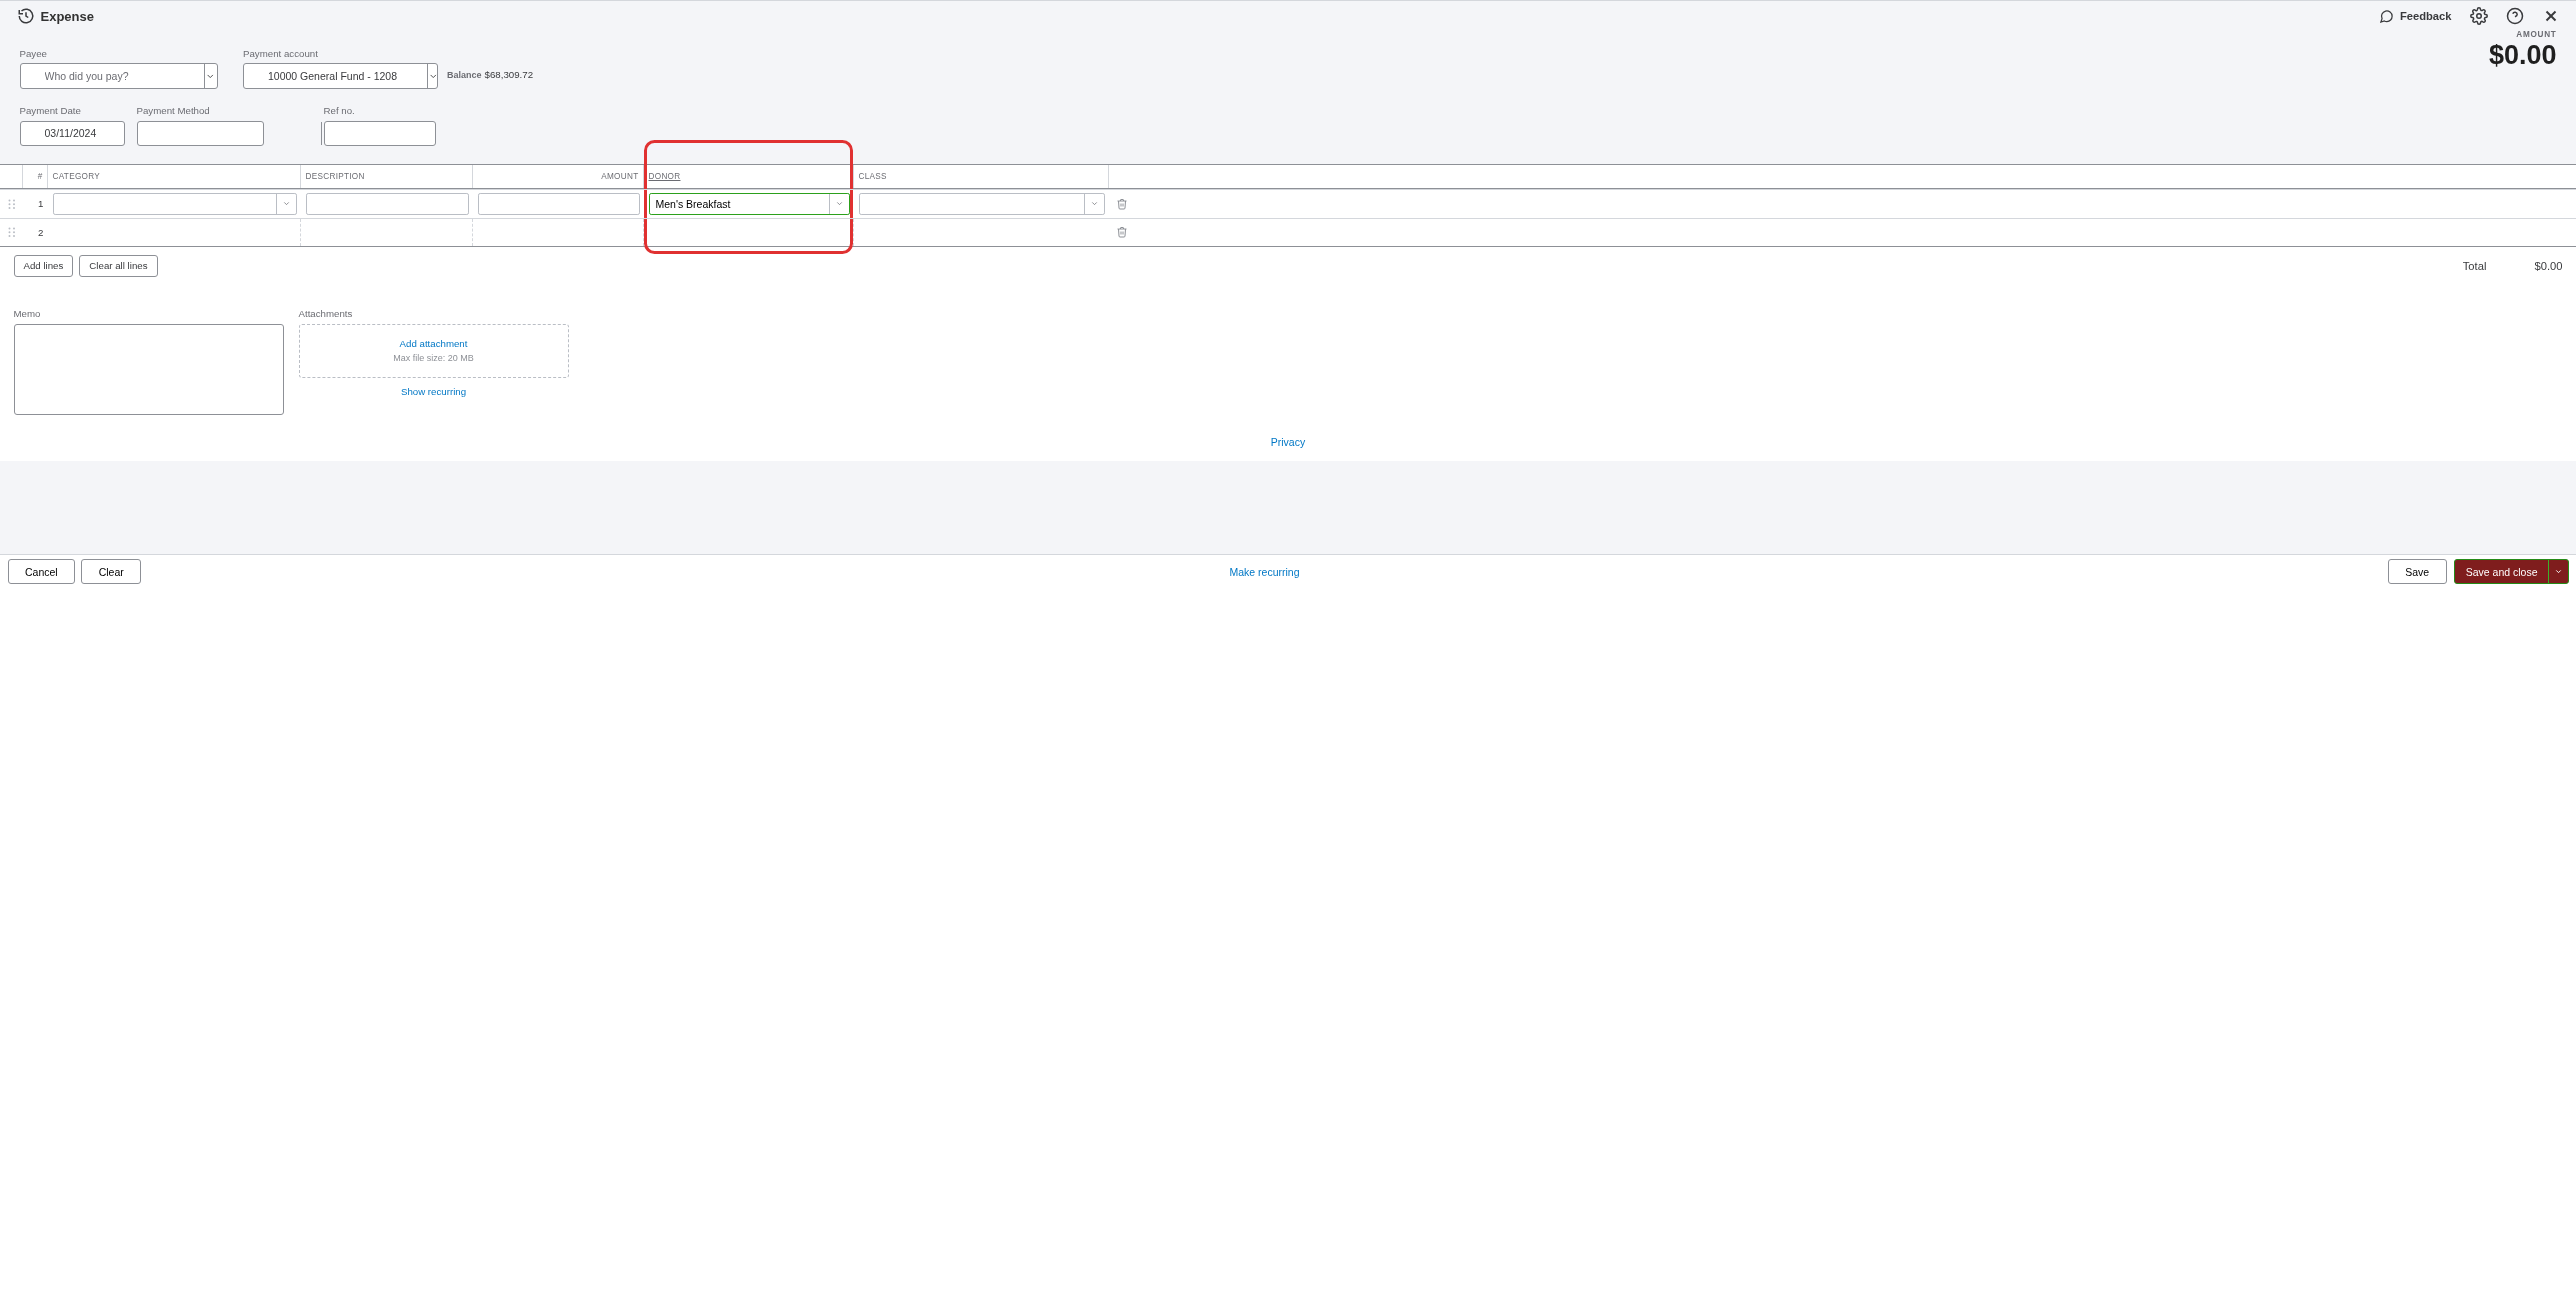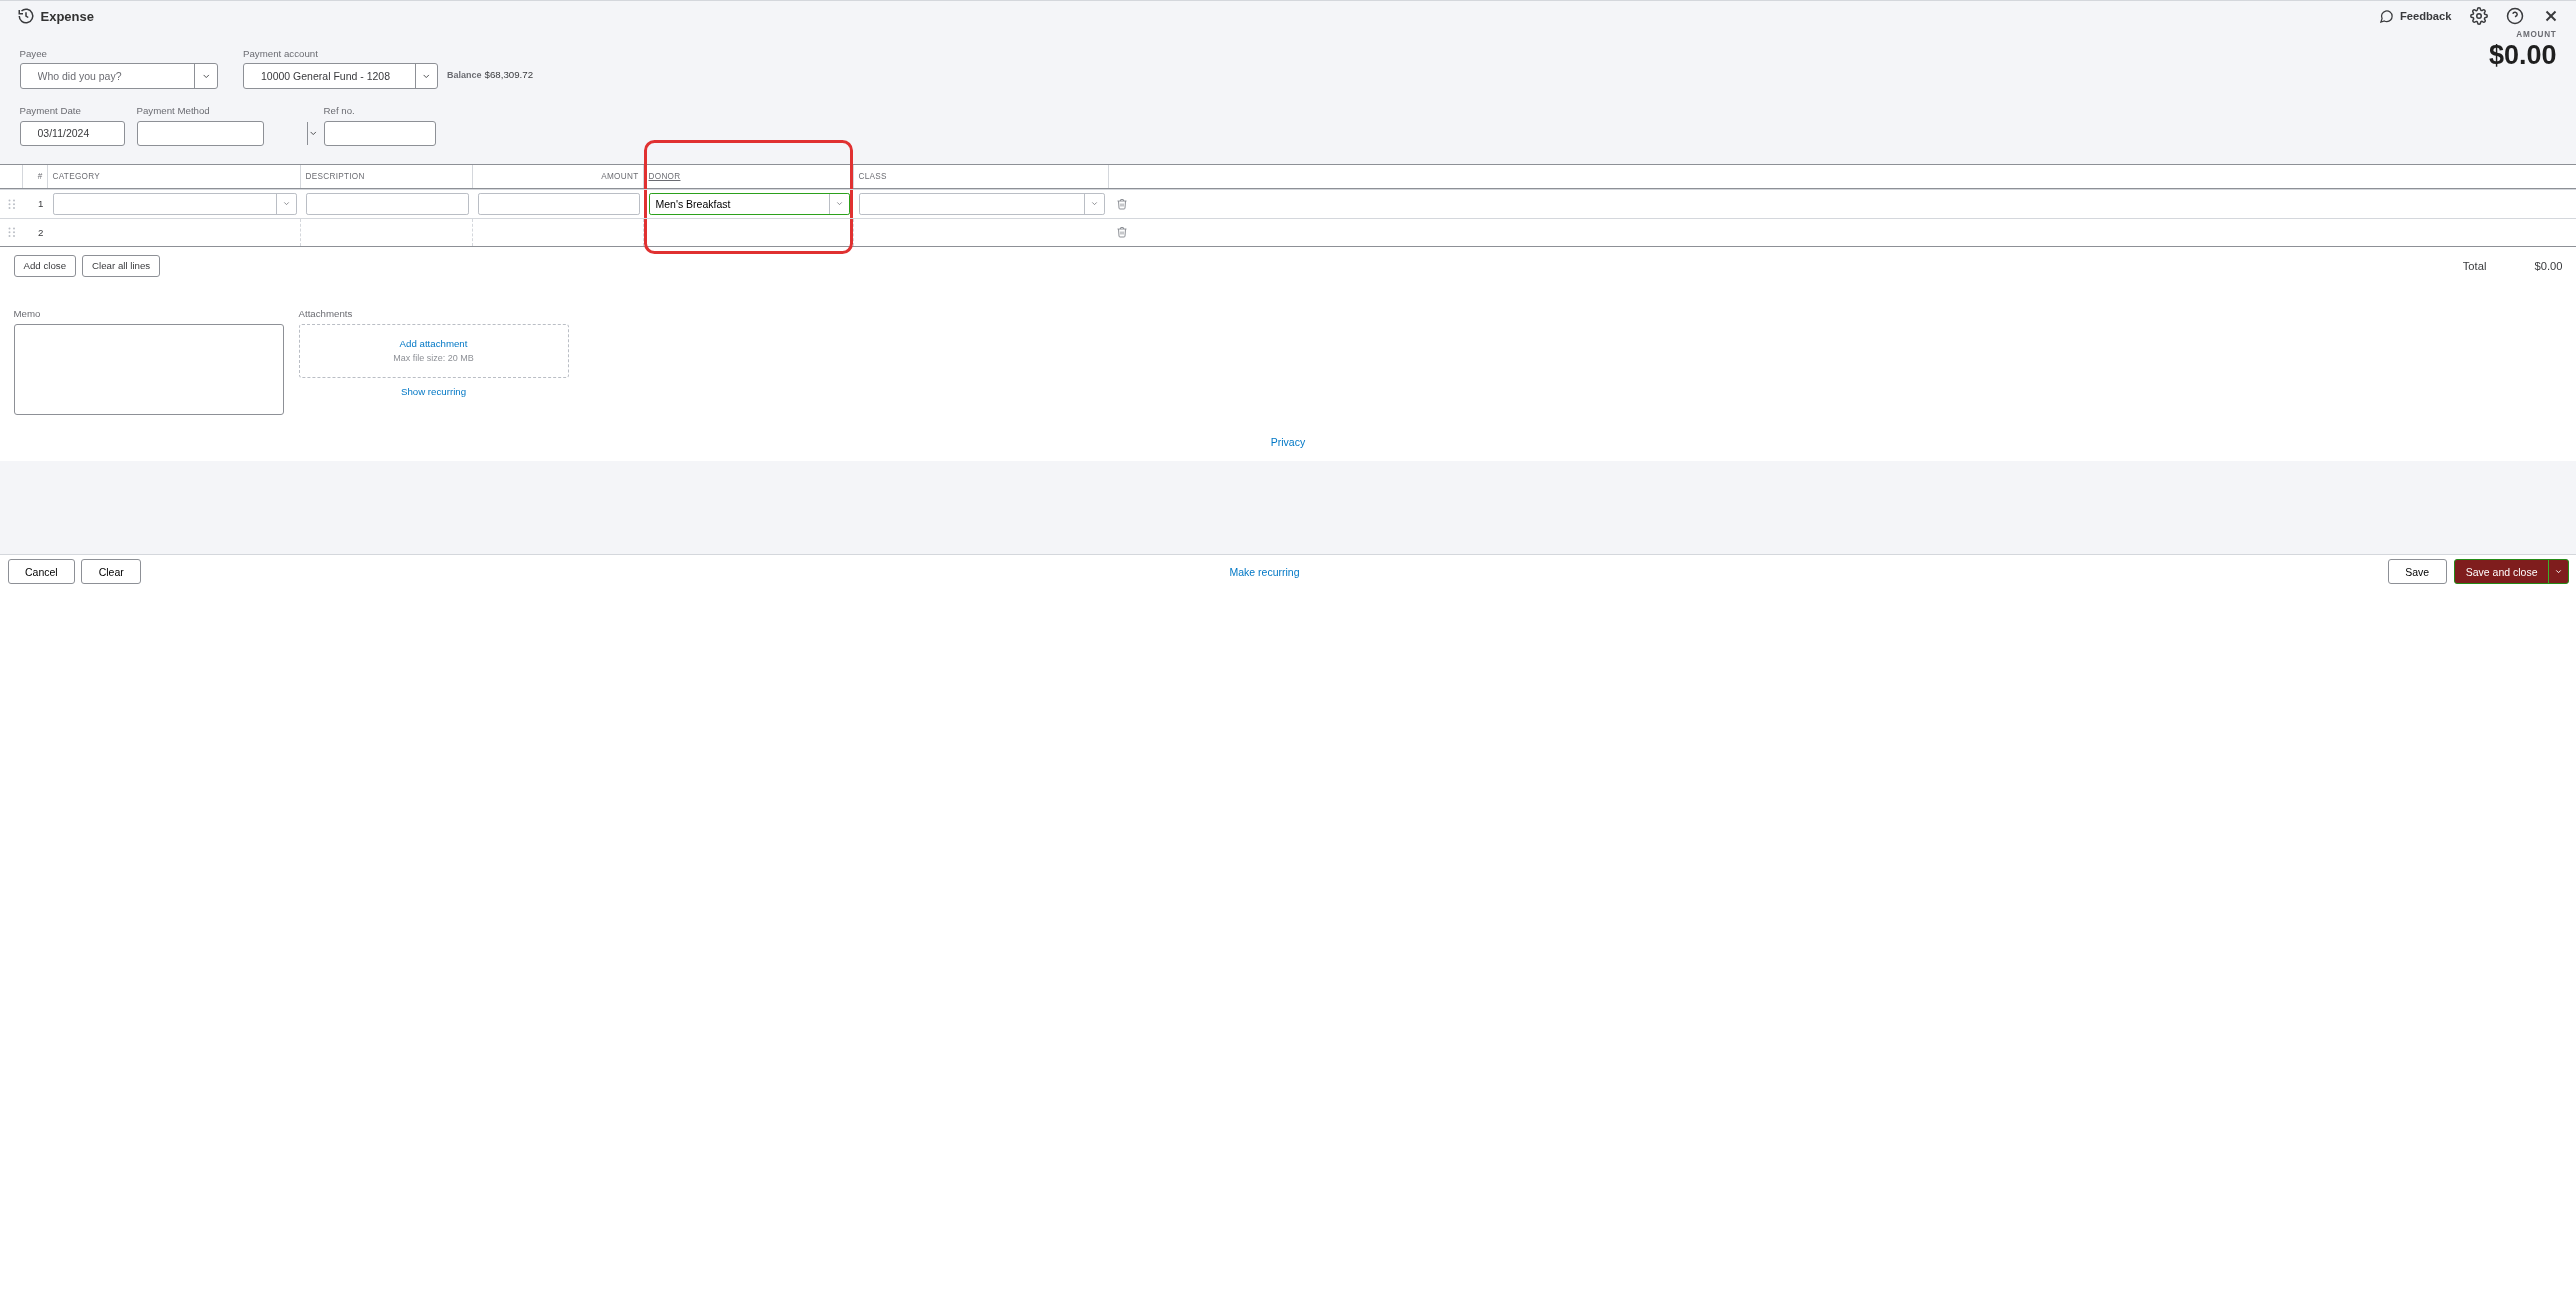--- a/index.html
+++ b/index.html
@@ -56,21 +56,21 @@
     padding: 22.5px 19.5px 18px 19.5px;
     position: relative;
   }
   .row1 { display:flex; align-items:flex-start; }
   .field-group { display:flex; flex-direction:column; }
   .lbl { font-size:9.7px; color:#6b6c72; margin-bottom:4.5px; }
   .select-wrap {
     display:flex; height:25.5px; background:#fff; border:0.7px solid #8d9096; border-radius:3px;
   }
   .select-wrap input {
-    border:none; outline:none; padding:0 17px; font-size:10.5px; color:#393a3d; flex:1; background:transparent; border-radius:3px 0 0 3px;
+    border:none; outline:none; padding:0 24px; font-size:10.5px; color:#393a3d; flex:1; background:transparent; border-radius:3px 0 0 3px;
   }
   .select-wrap input::placeholder { color:#6b6c72; }
   .select-caret {
     width:22.5px; display:flex; align-items:center; justify-content:center; border-left:0.7px solid #8d9096; color:#393a3d;
   }
   .balance-area { font-size:9px; color:#6b6c72; margin-left:9px; margin-top:21px; }
   .balance-area .num { color:#393a3d; font-size:9.7px; margin-left:3px; }
   .amount-block { position:absolute; top:4.5px; right:19.5px; text-align:right; }
   .amount-lbl { font-size:8.2px; letter-spacing:0.7px; color:#6b6c72; font-weight:600; }
   .amount-val { font-size:27px; font-weight:700; color:#1f1f1f; margin-top:1.5px; }
@@ -351,21 +351,21 @@
             <path d="M19 6l-1 14a2 2 0 0 1-2 2H8a2 2 0 0 1-2-2L5 6"></path>
             <path d="M10 11v6M14 11v6"></path>
             <path d="M9 6V4a1 1 0 0 1 1-1h4a1 1 0 0 1 1 1v2"></path>
           </svg>
       </div>
     </div>
   </div>
 
   <div class="under-table">
     <div class="btns-left">
-      <button class="btn-outline">Add close</button>
+      <button class="btn-outline">Add lines</button>
       <button class="btn-outline">Clear all lines</button>
     </div>
     <div class="total-row">
       <span class="lblT">Total</span>
       <span>$0.00</span>
     </div>
   </div>
 
   <div class="mid">
     <div class="field-group">

